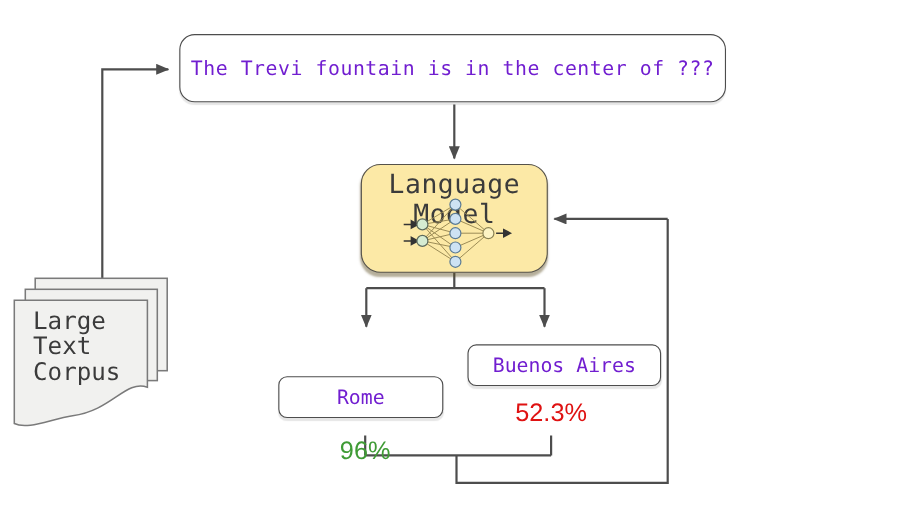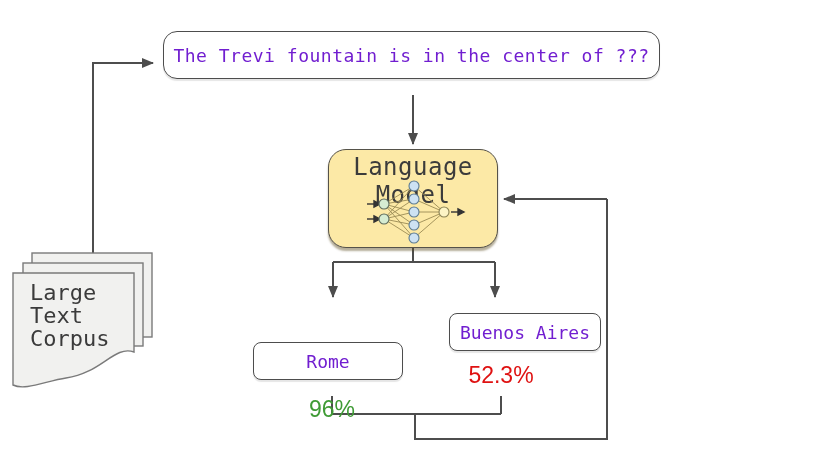--- a/index.html
+++ b/index.html
@@ -25,21 +25,21 @@
     background: #ffffff;
     border: 1.6px solid var(--line, #4d4d4d);
     display: flex;
     align-items: center;
     justify-content: center;
     color: var(--purple, #711ed0);
   }
 
   .prompt-box {
     left: 163px; top: 31px;
-    width: 497px; height: 48px;
+    width: 497px; height: 62px;
     border-radius: 14px;
     font-size: 18px;
     letter-spacing: 0.5px;
     box-shadow: 0 2px 1px rgba(0,0,0,0.10);
   }
 
   .model-box {
     position: absolute;
     left: 328px; top: 149px;
     width: 170px; height: 99px;
@@ -59,21 +59,21 @@
   .model-box svg.nn { display: block; position: absolute; left: 0; top: 24px; }
 
   .answer-box {
     top: 313px;
     height: 38px;
     border-radius: 8px;
     font-size: 18px;
     box-shadow: 0 2px 1px rgba(0,0,0,0.10);
   }
   .answer-box.rome { left: 253px; width: 150px; margin-top: 29px; }
-  .answer-box.buenos-aires { left: 449px; width: 152px; }
+  .answer-box.buenos-aires { left: 425px; width: 176px; }
 
   .probability {
     position: absolute;
     top: 362px;
     transform: translateX(-50%);
     font-family: "Liberation Sans", sans-serif;
     font-size: 23px;
     white-space: nowrap;
   }
   .probability.green { left: 332px; color: var(--green, #3f9b35); margin-top: 34px; }

